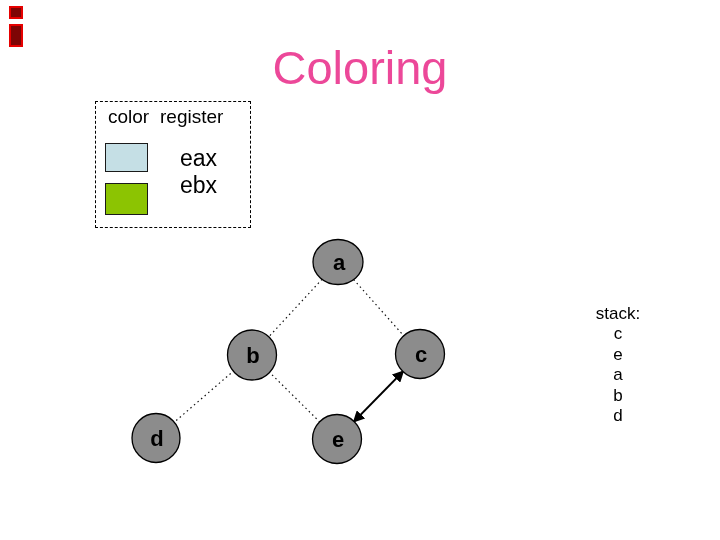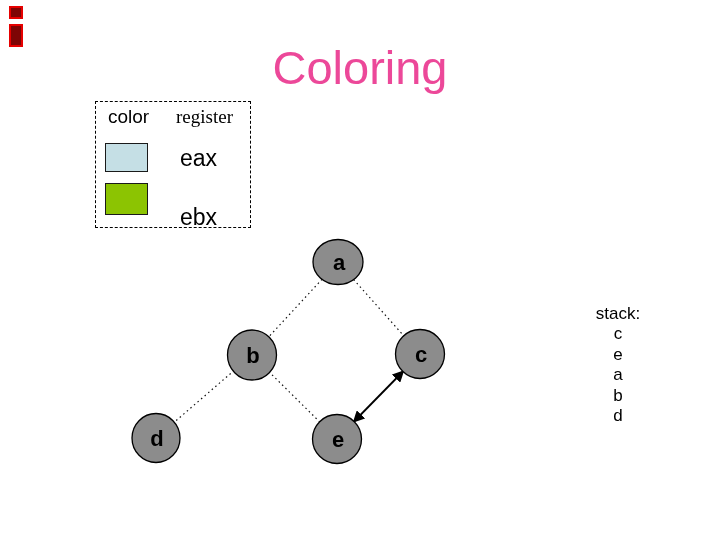--- a/index.html
+++ b/index.html
@@ -17,27 +17,27 @@
   .decor{position:absolute;background:#7e0505;border:2px solid #e60000;}
   .decor-1{left:9px;top:6px;width:10px;height:9px;}
   .decor-2{left:9px;top:24px;width:10px;height:19px;}
   
   .legend{
     position:absolute;left:48px;top:101px;width:156px;height:127px;
     border:1px dashed #000;box-sizing:border-box;background:#fff;margin-left:47px;
   }
   .legend .hdr{position:absolute;top:4px;font-size:19px;line-height:22px;}
   .hdr-color{left:12px;}
-  .hdr-register{left:80px;font-family:Liberation Serif, serif;}
+  .hdr-register{left:64px;}
   .swatch{position:absolute;left:9px;width:43px;box-sizing:border-box;border:1px solid #1a1a1a;}
   .swatch-1{top:41px;height:29px;}
   .swatch-2{top:81px;height:32px;}
   .reg{position:absolute;left:84px;font-size:23px;line-height:22px;}
   .reg-1{top:45px;}
-  .reg-2{top:104px;}
+  .reg-2{top:72px;}
   
   .graph{position:absolute;left:0;top:0;width:720px;height:540px;}
   .edge-dotted{stroke:#111;stroke-width:1.2;stroke-dasharray:1.5 3.2;fill:none;}
   .edge-solid{stroke:#000;stroke-width:1.8;fill:none;}
   .node{stroke:#000;stroke-width:1.3;}
   .node-label{font-family:"Liberation Sans","DejaVu Sans",sans-serif;font-size:22px;font-weight:bold;text-anchor:middle;fill:#000;}
   
   .stack{
     position:absolute;left:586px;top:304px;width:64px;text-align:center;
     font-size:17px;font-weight:normal;line-height:20.4px;

